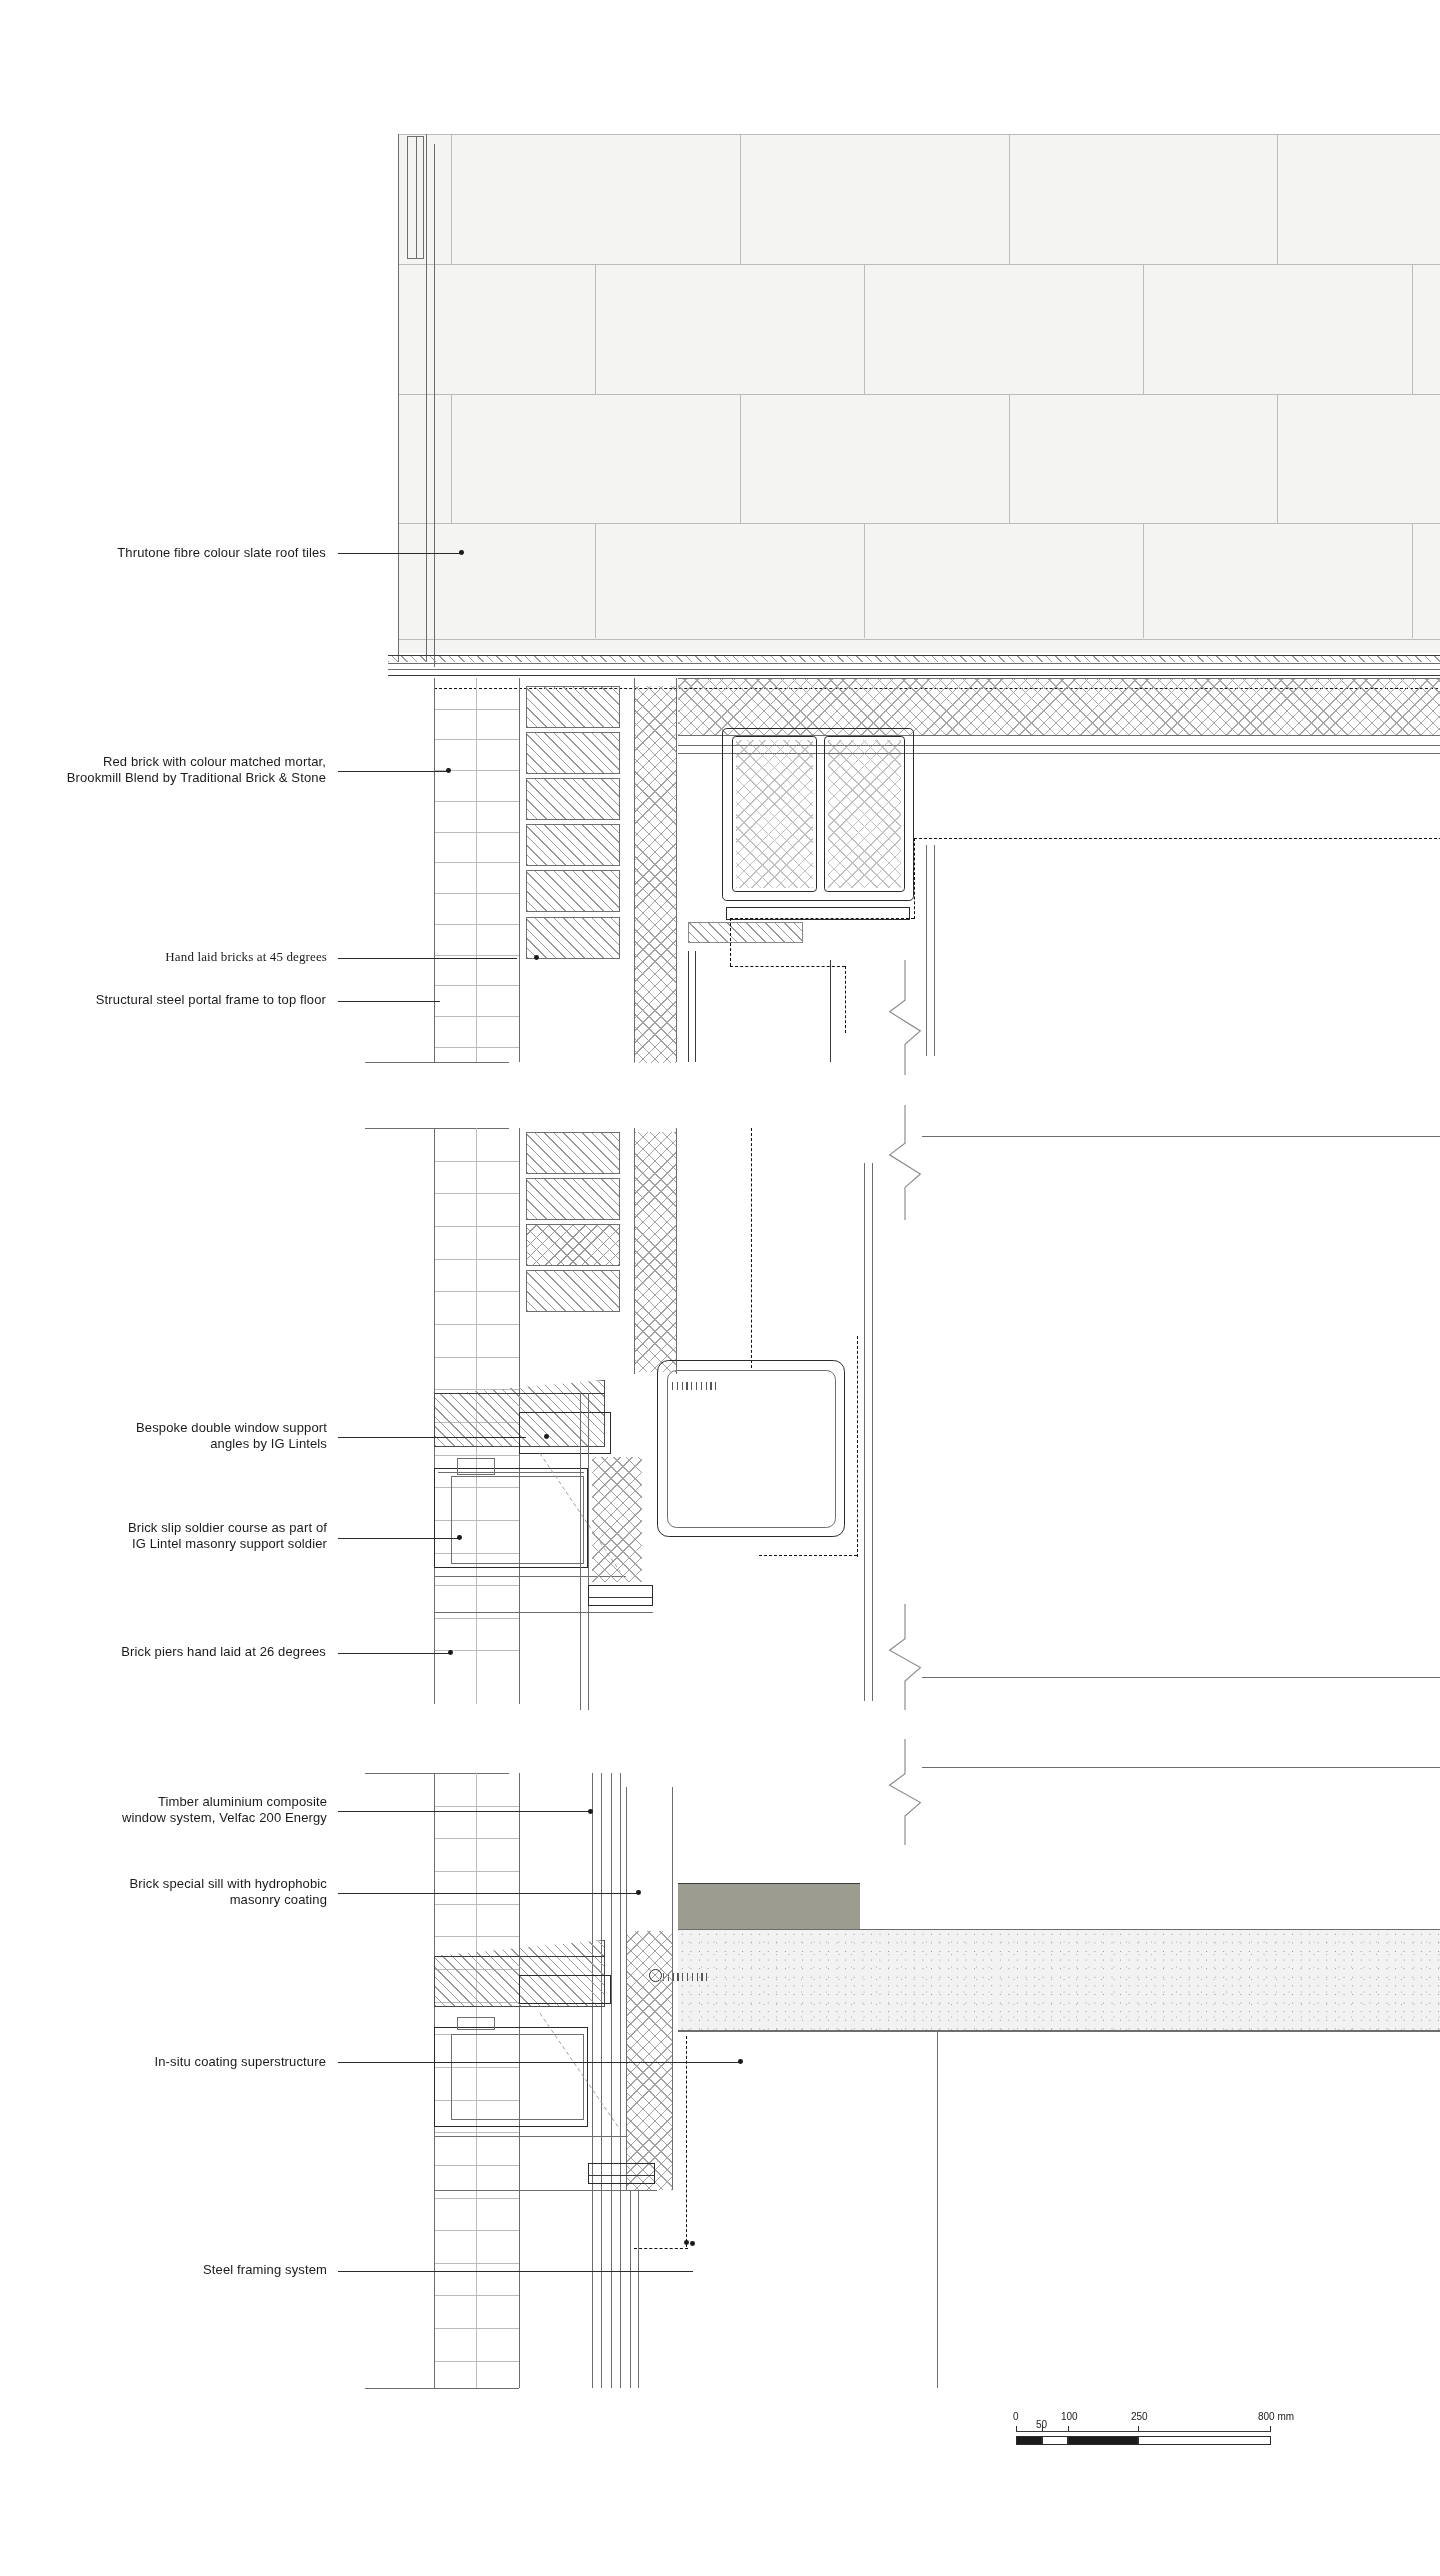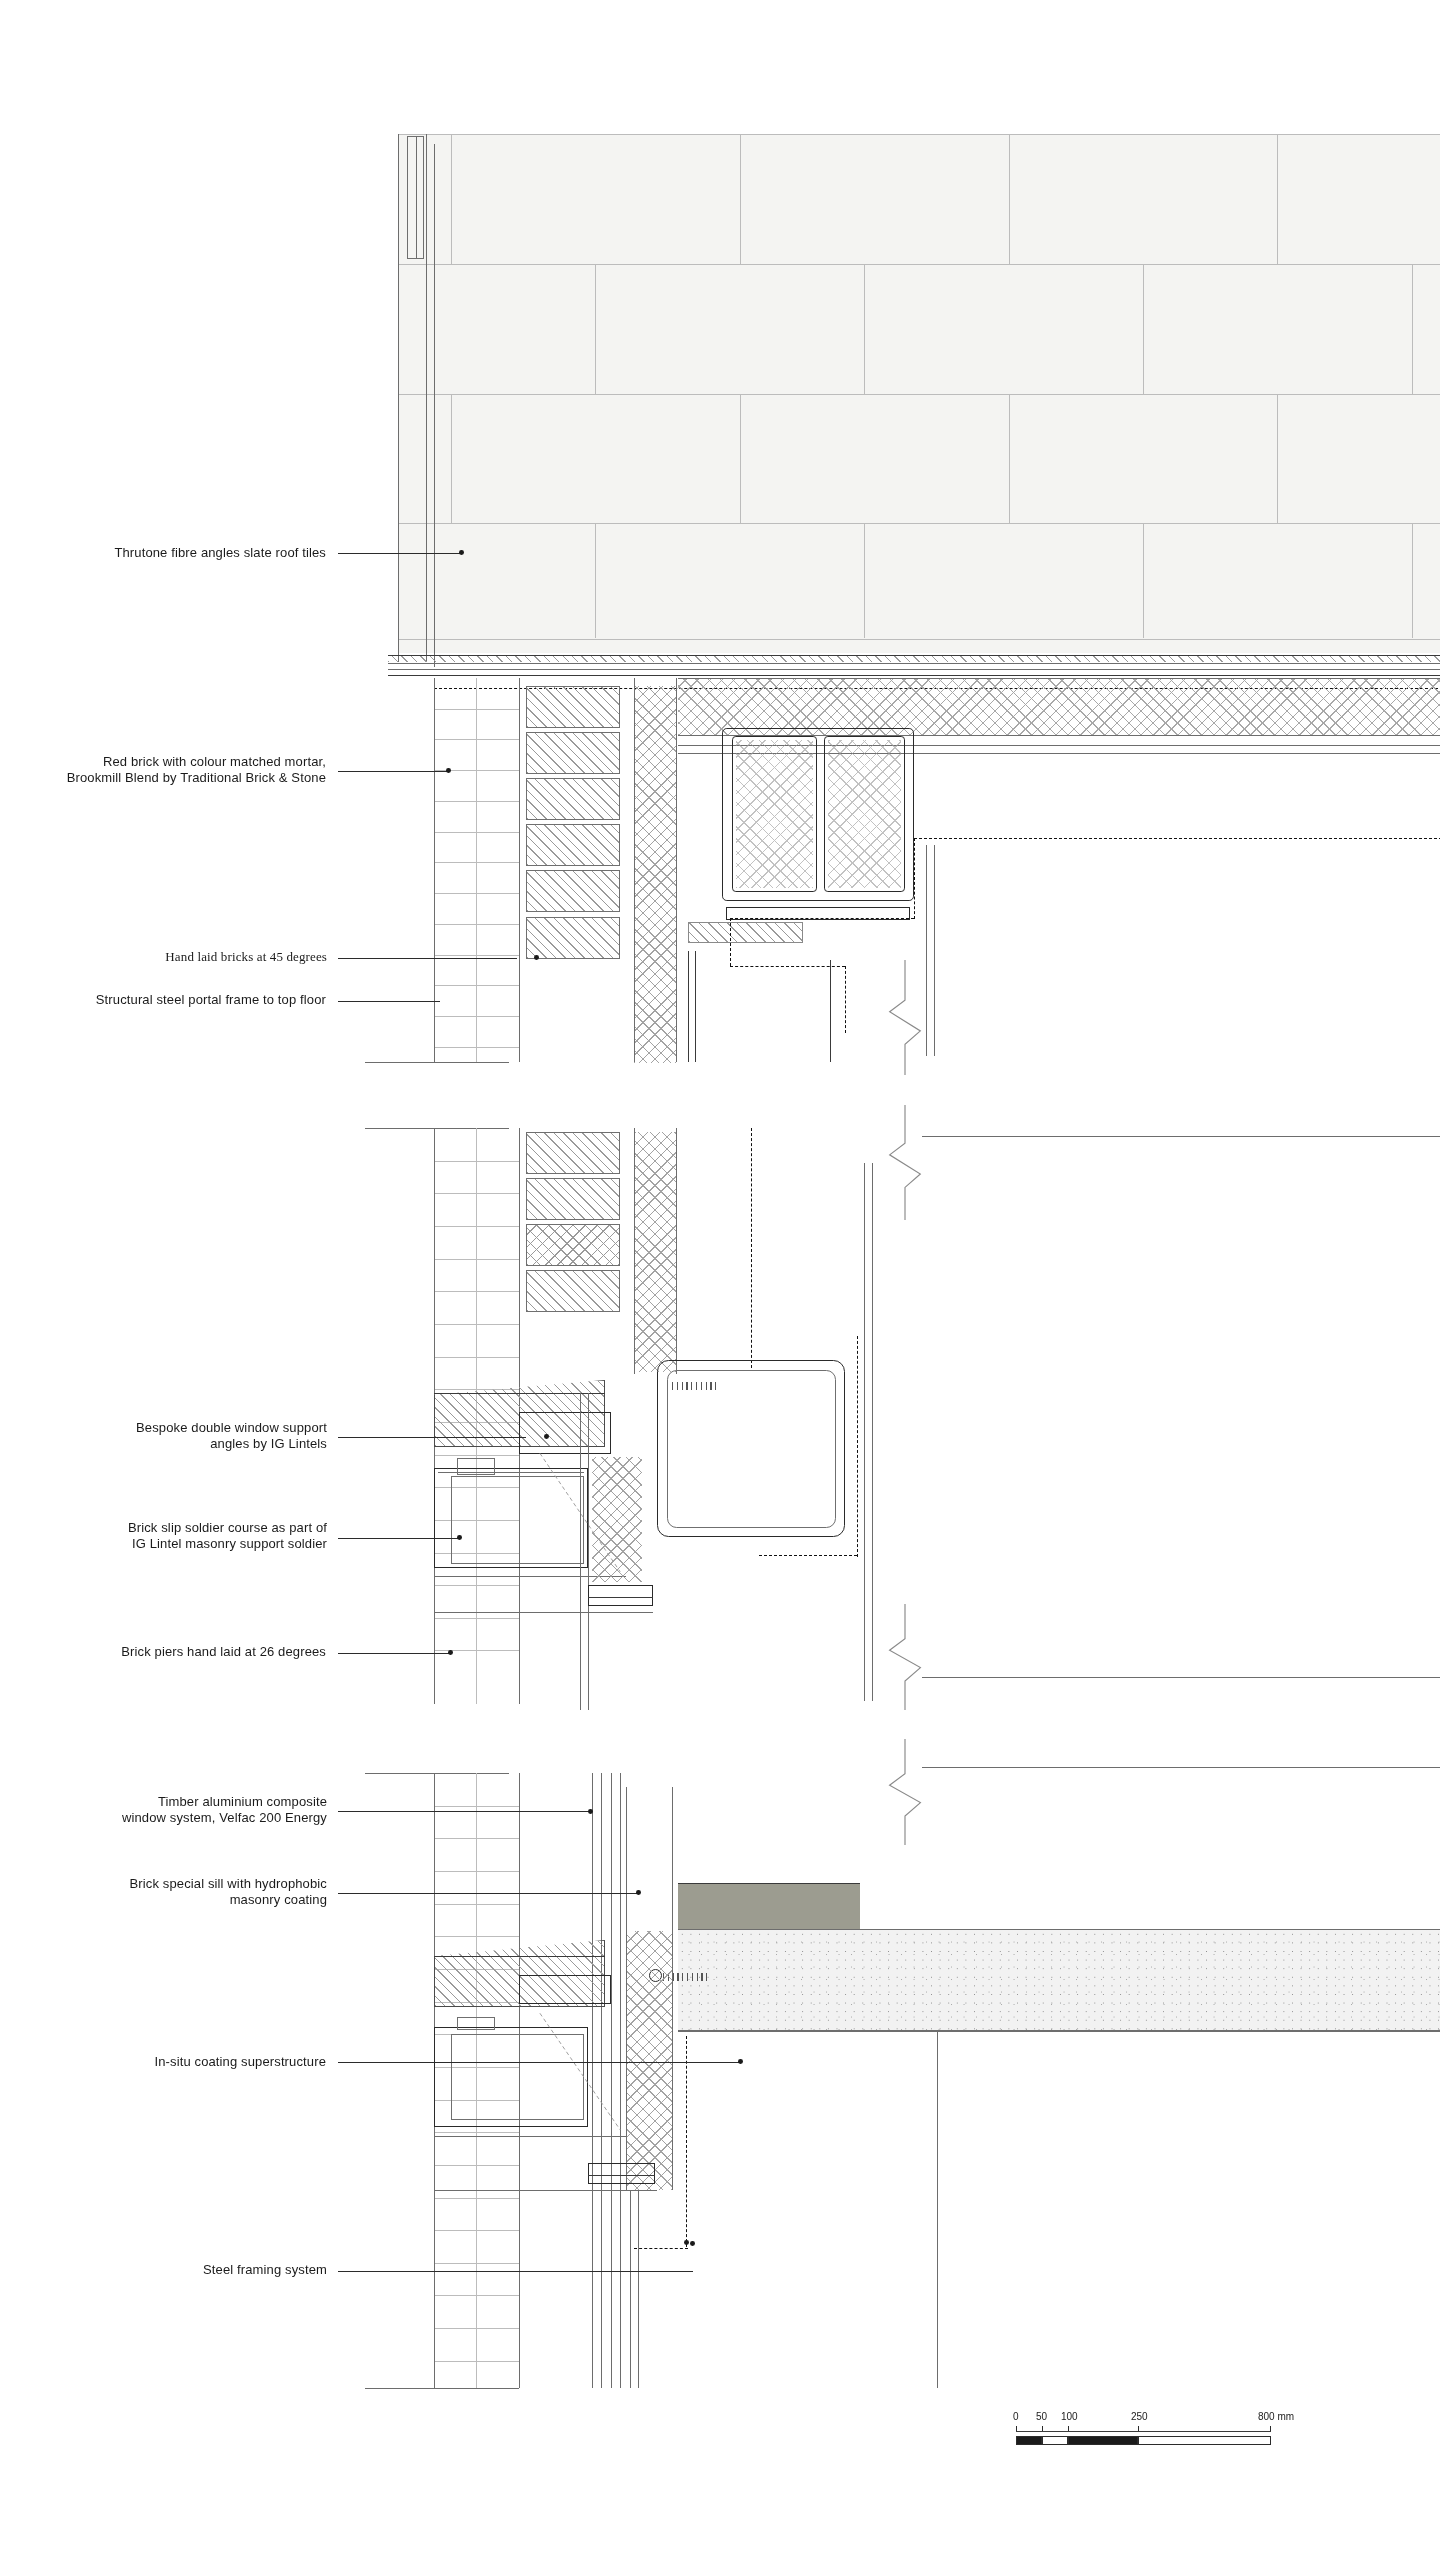--- a/index.html
+++ b/index.html
@@ -312,21 +312,21 @@
     <div class="ln h dark" style="left:588px;top:446px;width:67px;"></div>
     <div class="ln h mid" style="left:434px;top:461px;width:223px;"></div>
 
     <div class="ln v mid" style="left:630px;top:461px;height:198px;"></div>
     <div class="ln v mid" style="left:638px;top:461px;height:198px;"></div>
     <div class="ln v mid" style="left:937px;top:302px;height:357px;"></div>
 
     <div class="ln h mid" style="left:365px;top:659px;width:154px;"></div>
   </div>
 
-  <div class="lbl right" style="left:38px;top:545px;width:288px;">Thrutone fibre angles slate roof tiles</div>
+  <div class="lbl right" style="left:38px;top:545px;width:288px;">Thrutone fibre colour slate roof tiles</div>
   <div class="leader" style="left:338px;top:553px;width:125px;"></div>
   <div class="dot" style="left:459px;top:550px;"></div>
 
   <div class="lbl right" style="left:19px;top:754px;width:307px;">Red brick with colour matched mortar,
 Brookmill Blend by Traditional Brick &amp; Stone</div>
   <div class="leader" style="left:338px;top:771px;width:111px;"></div>
   <div class="dot" style="left:446px;top:768px;"></div>
 
   <div class="lbl right" style="left:58px;top:949px;width:269px;font-family:Liberation Serif, serif;">Hand laid bricks at 45 degrees</div>
   <div class="leader" style="left:338px;top:958px;width:179px;"></div>
@@ -362,21 +362,21 @@
   <div class="lbl right" style="left:38px;top:2054px;width:288px;">In-situ coating superstructure</div>
   <div class="leader" style="left:338px;top:2062px;width:403px;"></div>
   <div class="dot" style="left:738px;top:2059px;"></div>
 
   <div class="lbl right" style="left:58px;top:2262px;width:269px;">Steel framing system</div>
   <div class="leader" style="left:338px;top:2271px;width:355px;"></div>
   <div class="dot" style="left:690px;top:2241px;"></div>
 
   <div class="scalebar" style="left:1013px;top:2411px;width:384px;height:58px;">
     <div class="sb-txt" style="left:0px;top:0px;">0</div>
-    <div class="sb-txt" style="left:23px;top:0px;">50</div>
+    <div class="sb-txt" style="left:23px;top:8px;">50</div>
     <div class="sb-txt" style="left:48px;top:0px;">100</div>
     <div class="sb-txt" style="left:118px;top:0px;">250</div>
     <div class="sb-txt" style="left:245px;top:0px;">800 mm</div>
 
     <div class="sb-tick" style="left:2.9px;top:15.4px;"></div>
     <div class="sb-tick" style="left:29px;top:15.4px;"></div>
     <div class="sb-tick" style="left:55px;top:15.4px;"></div>
     <div class="sb-tick" style="left:125px;top:15.4px;"></div>
     <div class="sb-tick" style="left:257px;top:15.4px;"></div>
     <div class="ln h dark" style="left:2.9px;top:20px;width:255px;"></div>

